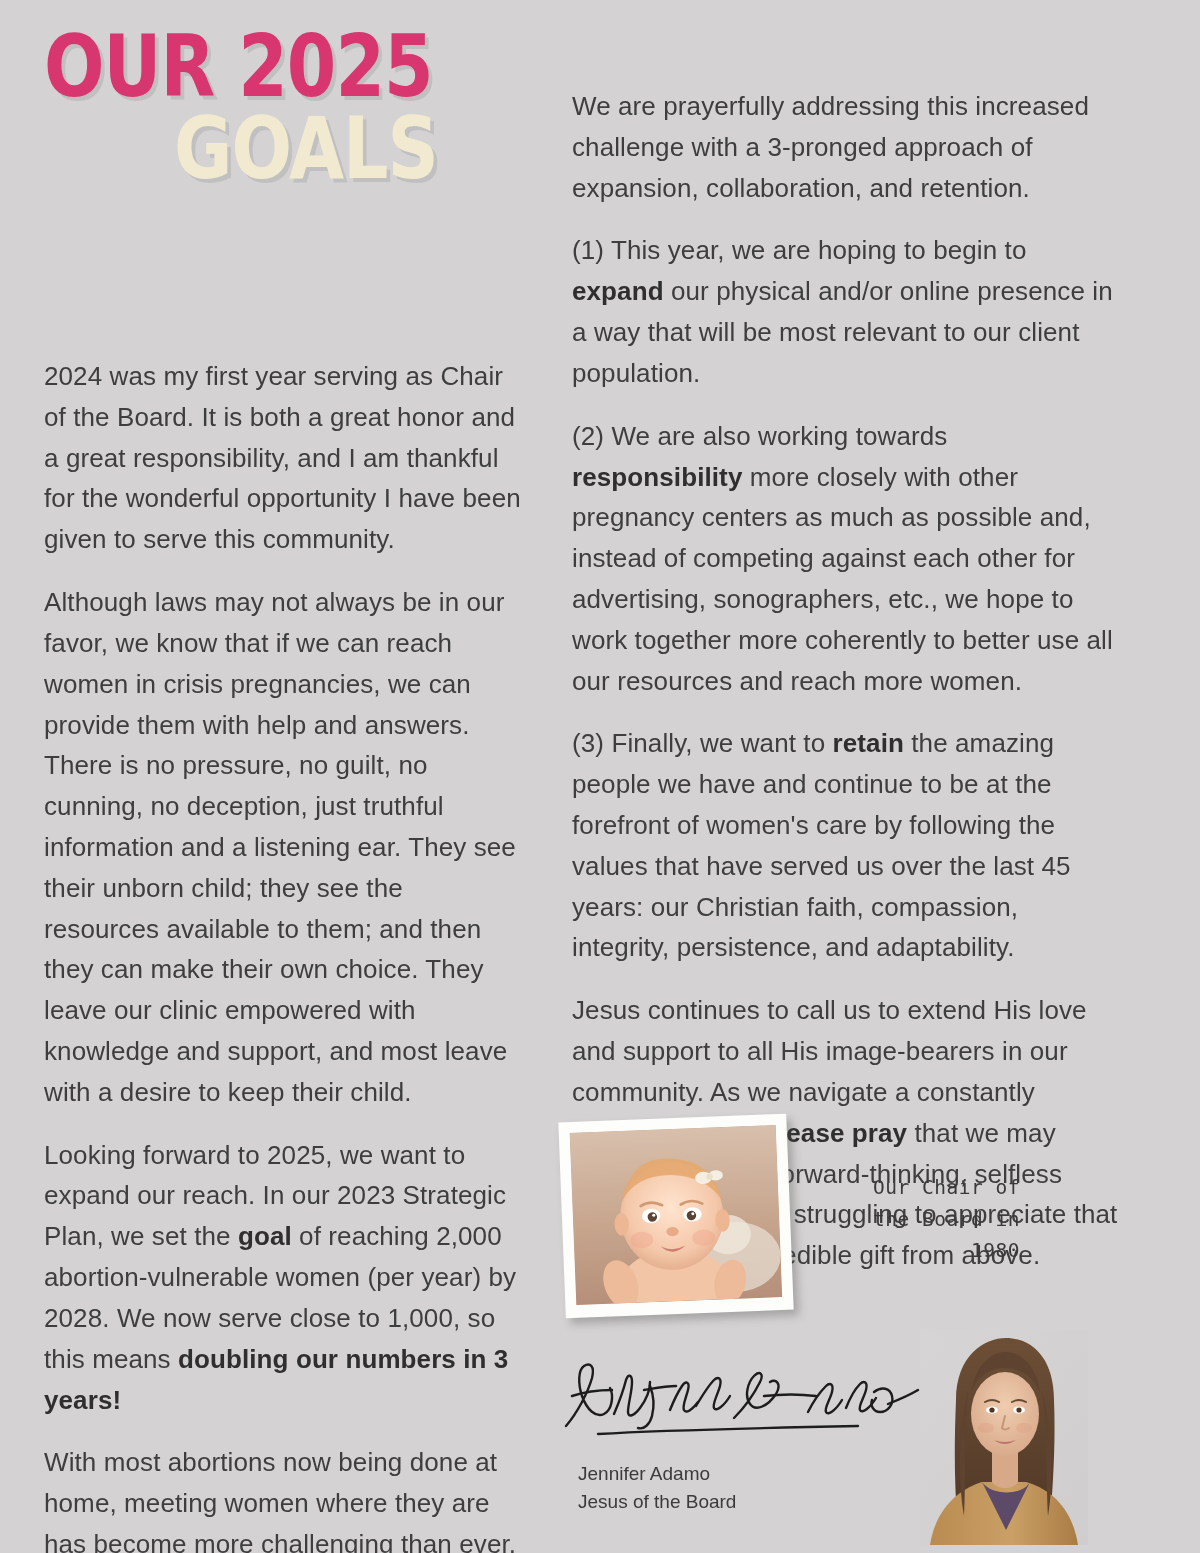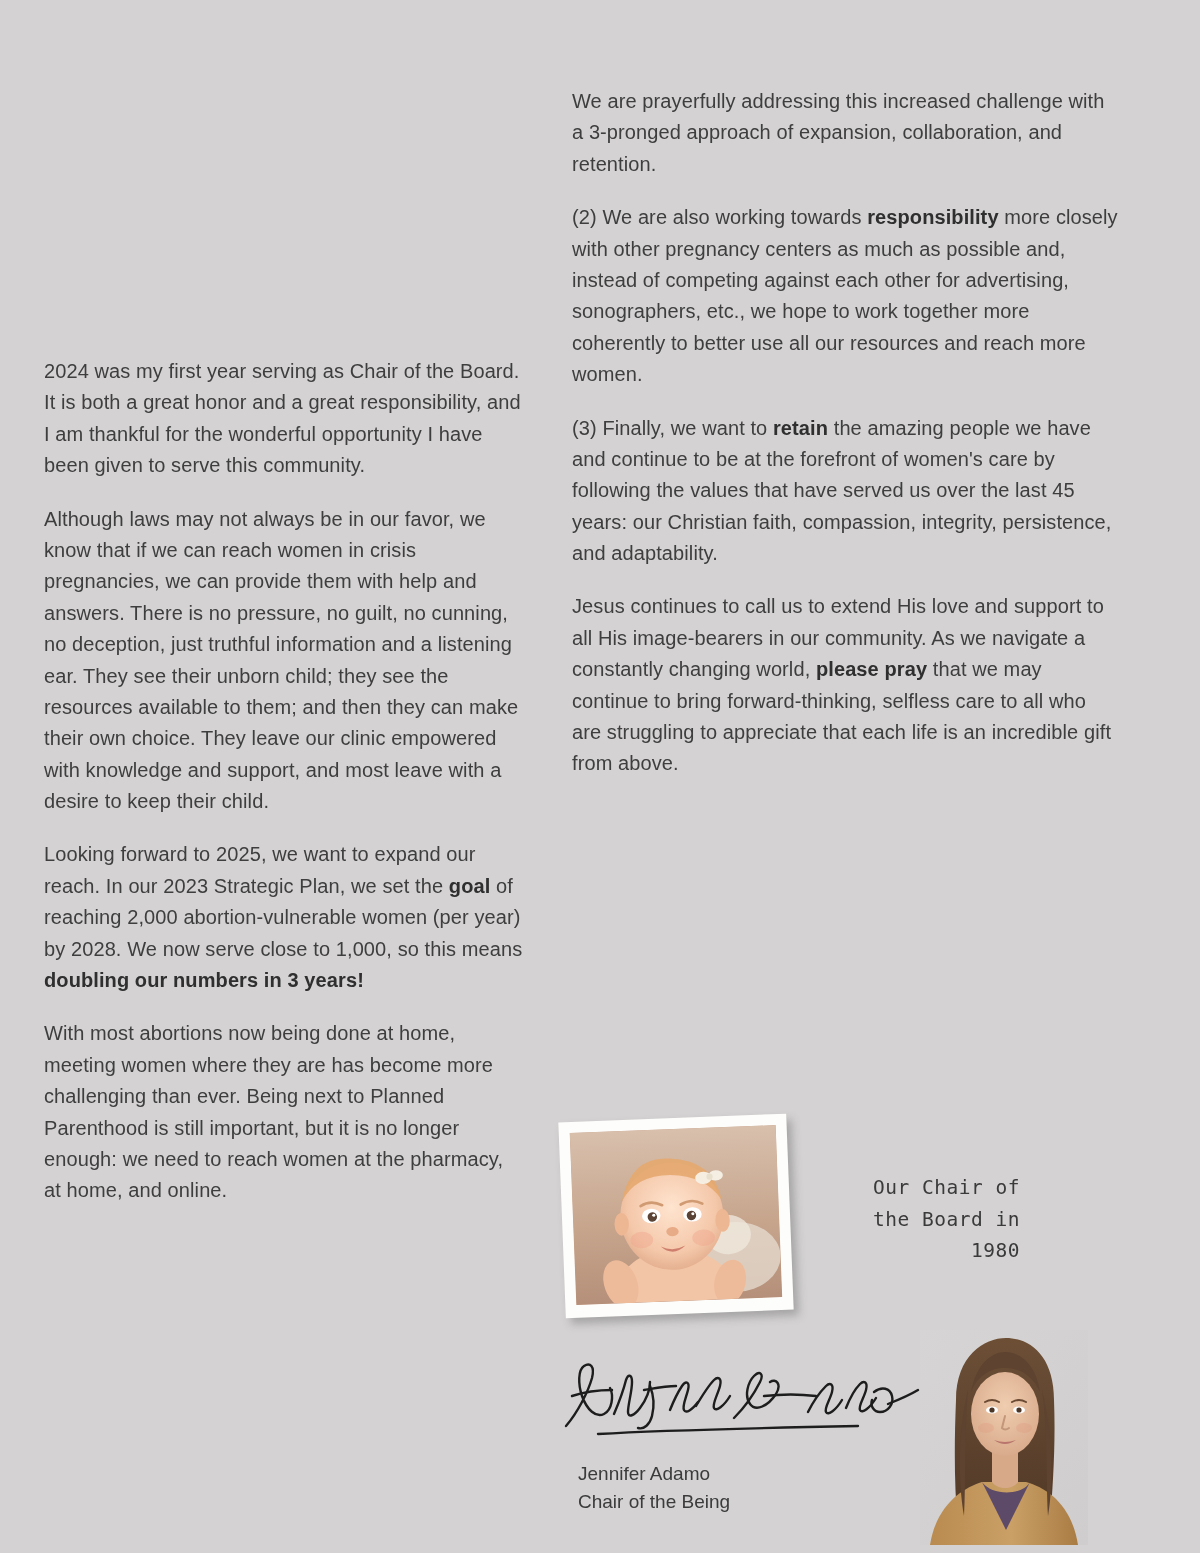--- a/index.html
+++ b/index.html
@@ -60,21 +60,21 @@
     width: 480px;
     margin-top: 44px;
   }
   .col-right {
     position: absolute;
     left: 572px;
     top: 86px;
     width: 548px;
   }
   .para {
-    font-size: 20px;
+    font-size: 26px;
     line-height: 1.57;
     color: #3e3e3e;
     margin: 0 0 22px 0;
     letter-spacing: 0.1px;
   }
   .para:last-child { margin-bottom: 0; }
   .para b { font-weight: bold; color: #2f2f2f; }
 
   
   .photo-wrap {
@@ -146,30 +146,35 @@
     height: 215px;
     overflow: hidden;
   }
   .headshot svg { display: block; width: 100%; height: 100%; }
 </style>
 </head>
 <body>
 
 <div class="page">
 
+  <div class="title-block">
+    <div class="title-line1">Our 2025</div>
+    <div class="title-line2">Goals</div>
+  </div>
 
   <div class="col-left">
     <p class="para">2024 was my first year serving as Chair of the Board. It is both a great honor and a great responsibility, and I am thankful for the wonderful opportunity I have been given to serve this community.</p>
     <p class="para">Although laws may not always be in our favor, we know that if we can reach women in crisis pregnancies, we can provide them with help and answers. There is no pressure, no guilt, no cunning, no deception, just truthful information and a listening ear. They see their unborn child; they see the resources available to them; and then they can make their own choice. They leave our clinic empowered with knowledge and support, and most leave with a desire to keep their child.</p>
     <p class="para"><span>Looking forward to 2025, we want to expand our reach. In our 2023 Strategic Plan, we set the </span><b>goal</b><span> of reaching 2,000 abortion-vulnerable women (per year) by 2028. We now serve close to 1,000, so this means </span><b>doubling our numbers in 3 years!</b></p>
     <p class="para">With most abortions now being done at home, meeting women where they are has become more challenging than ever. Being next to Planned Parenthood is still important, but it is no longer enough: we need to reach women at the pharmacy, at home, and online.</p>
   </div>
 
   <div class="col-right">
     <p class="para"> We are prayerfully addressing this increased challenge with a 3-pronged approach of expansion, collaboration, and retention.</p>
+    <p class="para"><span>(1) This year, we are hoping to begin to </span><b>expand</b><span> our physical and/or online presence in a way that will be most relevant to our client population.</span></p>
     <p class="para"><span>(2) We are also working towards </span><b>responsibility</b><span> more closely with other pregnancy centers as much as possible and, instead of competing against each other for advertising, sonographers, etc., we hope to work together more coherently to better use all our resources and reach more women.</span></p>
     <p class="para"><span>(3) Finally, we want to </span><b>retain</b><span> the amazing people we have and continue to be at the forefront of women's care by following the values that have served us over the last 45 years: our Christian faith, compassion, integrity, persistence, and adaptability.</span></p>
     <p class="para"><span>Jesus continues to call us to extend His love and support to all His image-bearers in our community. As we navigate a constantly changing world, </span><b>please pray</b><span> that we may continue to bring forward-thinking, selfless care to all who are struggling to appreciate that each life is an incredible gift from above.</span></p>
   </div>
 
   <div class="photo-wrap">
     <div class="photo-frame">
       <div class="photo-img">
         <svg class="baby-svg" viewBox="0 0 200 170" preserveAspectRatio="xMidYMid slice">
           <defs>
@@ -242,21 +247,21 @@
         <path d="M288 56 C292 46 296 38 302 32 C306 28 310 30 308 38 C306 46 300 54 302 58 C304 62 312 56 318 46"></path>
         <path d="M316 40 C324 34 332 36 334 44 C336 52 330 60 322 60 C316 60 312 54 314 48"></path>
         <path d="M330 52 C340 48 350 44 360 38"></path>
         <path d="M40 82 C110 78 200 76 300 74"></path>
       </g>
     </svg>
   </div>
 
   <div class="sig-name">
     <div>Jennifer Adamo</div>
-    <div>Chair of the Being</div>
+    <div>Jesus of the Board</div>
   </div>
 
   <div class="headshot">
     <svg viewBox="0 0 168 215" preserveAspectRatio="xMidYMid slice">
       <defs>
         <linearGradient id="hbg" x1="0" y1="0" x2="1" y2="1">
           <stop offset="0%" stop-color="#d6d4d4"></stop>
           <stop offset="100%" stop-color="#cfcdcd"></stop>
         </linearGradient>
         <linearGradient id="hair" x1="0" y1="0" x2="0" y2="1">

